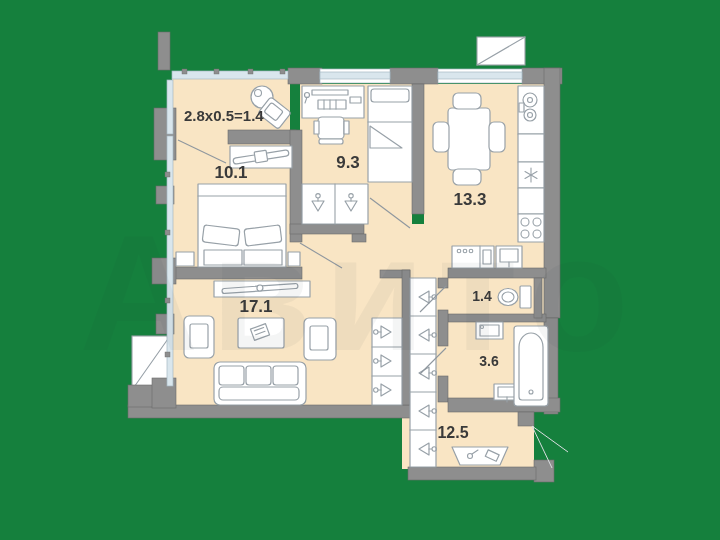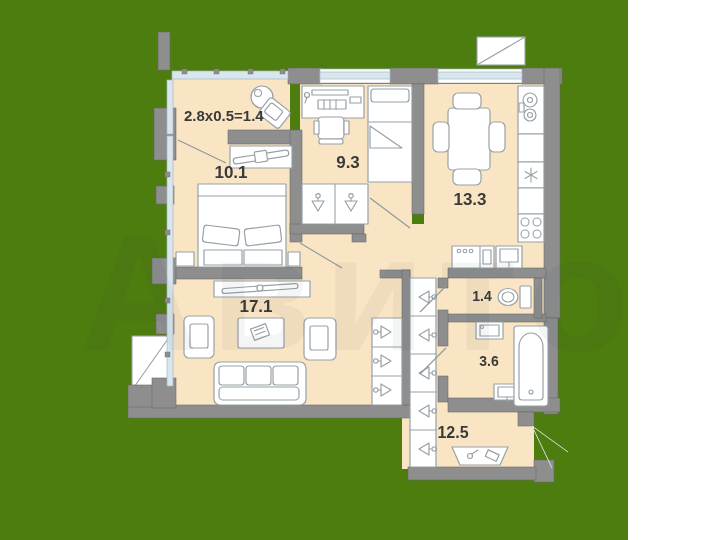--- a/index.html
+++ b/index.html
@@ -1,16 +1,16 @@
 <!DOCTYPE html>
 <html><head>
 <meta charset="utf-8">
 <style>
   html,body{margin:0;padding:0;background:#ffffff;}
-  .stage{position:relative;width:628px;height:540px;background:#4d7c0f;overflow:hidden;
+  .stage{position:relative;width:720px;height:540px;background:#15803d;overflow:hidden;
          font-family:"Liberation Sans",sans-serif;}
   svg{position:absolute;left:0;top:0;}
   .f  {fill:#f9e5c4;}
   .w  {fill:#8e8e8e;stroke:#6c6c6c;stroke-width:0.6;}
   .win{fill:#d9e6ed;stroke:#a5b8c3;stroke-width:0.7;}
   .tick{fill:#8e8e8e;stroke:#6c6c6c;stroke-width:0.4;}
   .fu {fill:#ffffff;stroke:#98a1a8;stroke-width:1.2;stroke-linejoin:round;}
   .fl {fill:none;stroke:#98a1a8;stroke-width:1.1;stroke-linecap:round;}
   .dr {stroke:#8f979e;stroke-width:1.1;}
   .faint{stroke:#d9dde0;stroke-width:1;}

